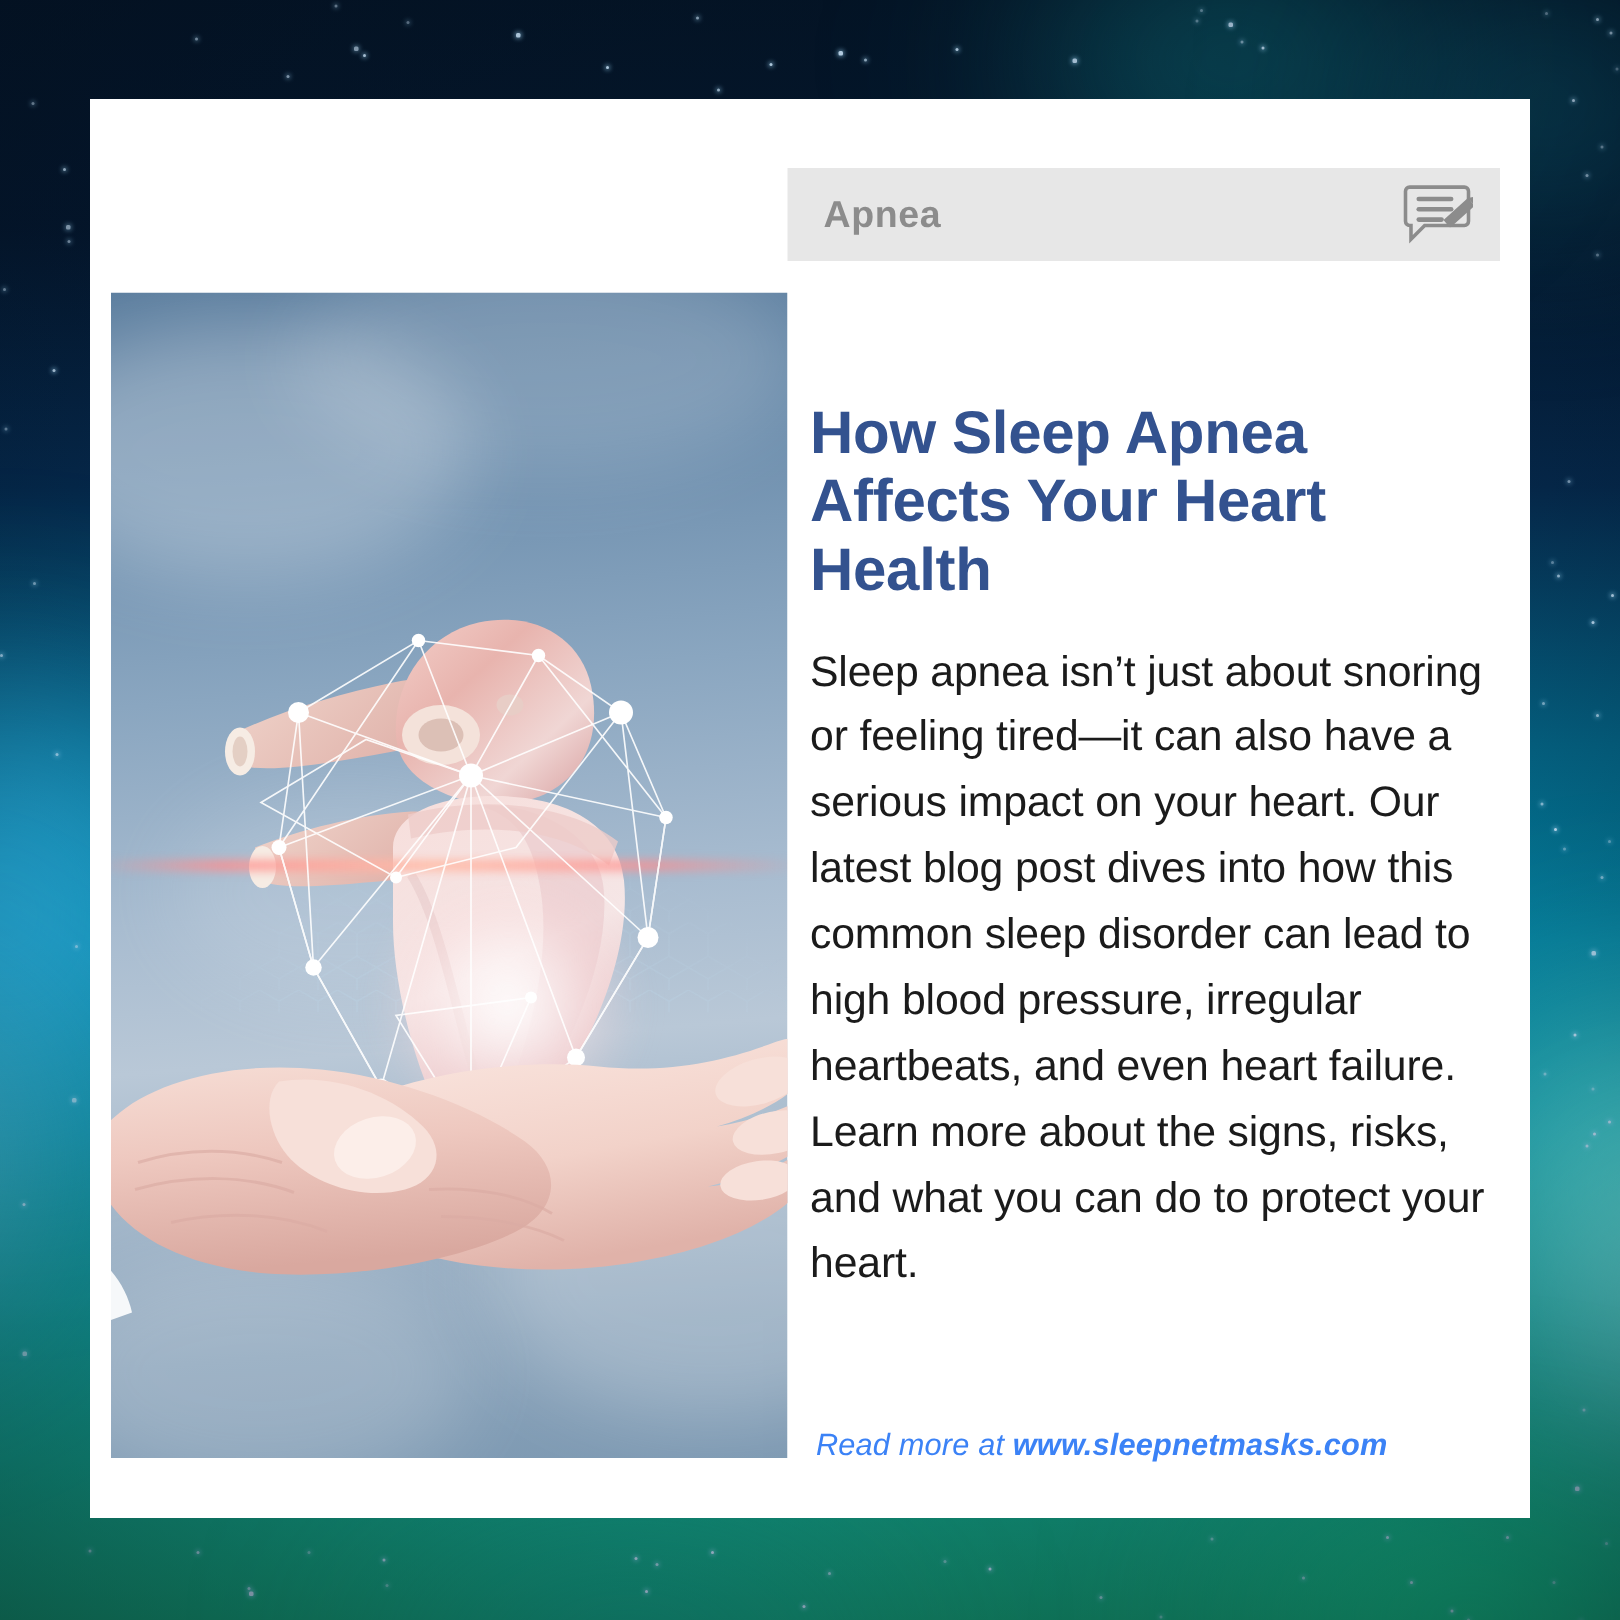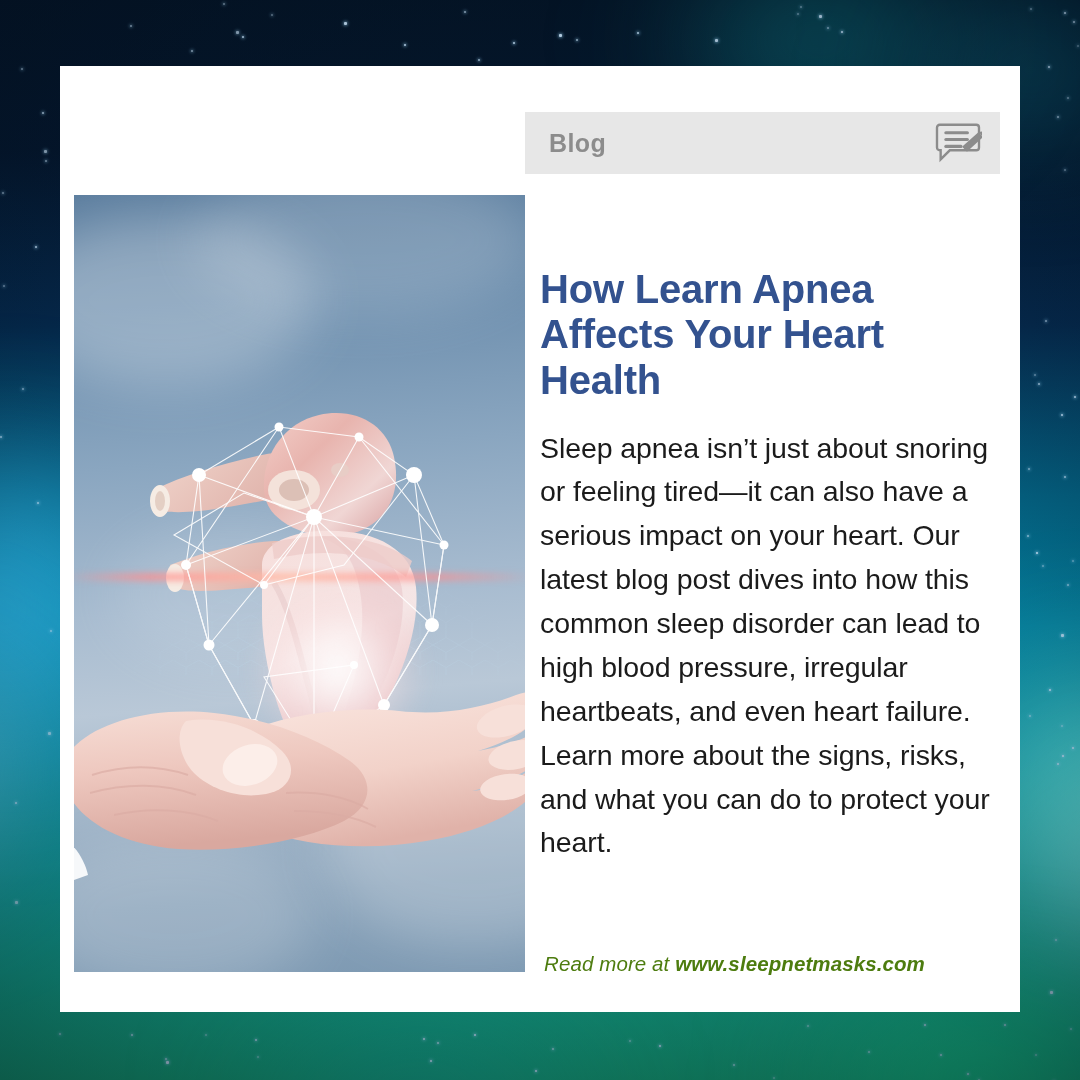--- a/index.html
+++ b/index.html
@@ -82,21 +82,21 @@
   .mesh{position:absolute;left:40px;top:130px;width:400px;height:500px;}
 
   .hands{position:absolute;left:-20px;top:430px;width:500px;height:360px;}
 
   
   .headline{position:absolute;left:480px;top:174px;width:430px;
     color:#33528f;font-size:40px;font-weight:bold;line-height:1.14;letter-spacing:-.2px;}
   .body-copy{position:absolute;left:480px;top:332px;width:450px;
     color:#1b1b1b;font-size:28.5px;line-height:1.54;letter-spacing:-.1px;}
   .readmore{position:absolute;left:484px;top:886px;width:450px;
-    font-size:20.5px;font-style:italic;color:#4d7c0f;letter-spacing:.1px;}
+    font-size:20.5px;font-style:italic;color:#3b82f6;letter-spacing:.1px;}
   .readmore .url{font-weight:bold;}
 </style>
 </head>
 <body>
 
 <div id="stage">
 
   <div class="bg bg-base"></div>
   <div class="glow glow-topteal"></div>
   <div class="glow glow-topblue"></div>
@@ -197,21 +197,21 @@
       <div class="star" style="left: 43.7px; top: 149.8px; width: 3px; height: 3px; opacity: 0.74;"></div>
       <div class="star" style="left: 48.4px; top: 732.1px; width: 3px; height: 3px; opacity: 0.67;"></div>
       <div class="star" style="left: 430.1px; top: 1060.3px; width: 2px; height: 2px; opacity: 0.98;"></div>
     </div>
   <div class="vig"></div>
 
   <div class="card">
 
 
     <div class="blog-bar">
-      <span class="blog-label">Blog</span>
+      <span class="blog-label">Apnea</span>
       <svg class="blog-icon" viewBox="0 0 52 46">
         <path d="M6 3 H46 A3 3 0 0 1 49 6 V28 A3 3 0 0 1 46 31 H17 L7 41 V31 H6 A3 3 0 0 1 3 28 V6 A3 3 0 0 1 6 3 Z" fill="none" stroke="#8c8c8c" stroke-width="2.6"></path>
         <rect x="11" y="10" width="27" height="3.4" rx="1.7" fill="#8c8c8c"></rect>
         <rect x="11" y="17.5" width="27" height="3.4" rx="1.7" fill="#8c8c8c"></rect>
         <rect x="11" y="25" width="20" height="3.4" rx="1.7" fill="#8c8c8c"></rect>
         <g transform="rotate(-42 40 24)">
           <rect x="31" y="20" width="24" height="7.5" rx="1" fill="#8c8c8c"></rect>
           <polygon points="55,20 61,23.7 55,27.5" fill="#8c8c8c"></polygon>
         </g>
       </svg>
@@ -371,21 +371,21 @@
             <ellipse cx="452" cy="96" rx="30" ry="15" transform="rotate(-16 452 96)"></ellipse>
             <ellipse cx="462" cy="130" rx="28" ry="14" transform="rotate(-12 462 130)"></ellipse>
             <ellipse cx="452" cy="162" rx="26" ry="13" transform="rotate(-8 452 162)"></ellipse>
           </g>
 
           <path d="M0 206 C18 216 30 232 34 250 L0 262 Z" fill="#ffffff" opacity=".9"></path>
         </svg>
       </div>
     </div>
 
-    <h1 class="headline">How Learn Apnea Affects Your Heart Health</h1>
+    <h1 class="headline">How Sleep Apnea Affects Your Heart Health</h1>
 
     <p class="body-copy">Sleep apnea isn’t just about snoring or feeling tired—it can also have a serious impact on your heart. Our latest blog post dives into how this common sleep disorder can lead to high blood pressure, irregular heartbeats, and even heart failure. Learn more about the signs, risks, and what you can do to protect your heart.</p>
 
     <div class="readmore">
       <span>Read more at </span><span class="url">www.sleepnetmasks.com</span>
     </div>
 
   </div>
 </div>
 

